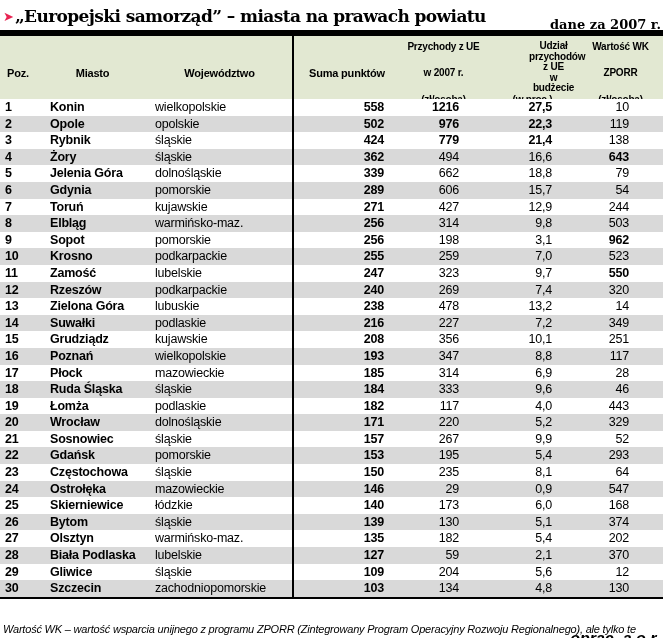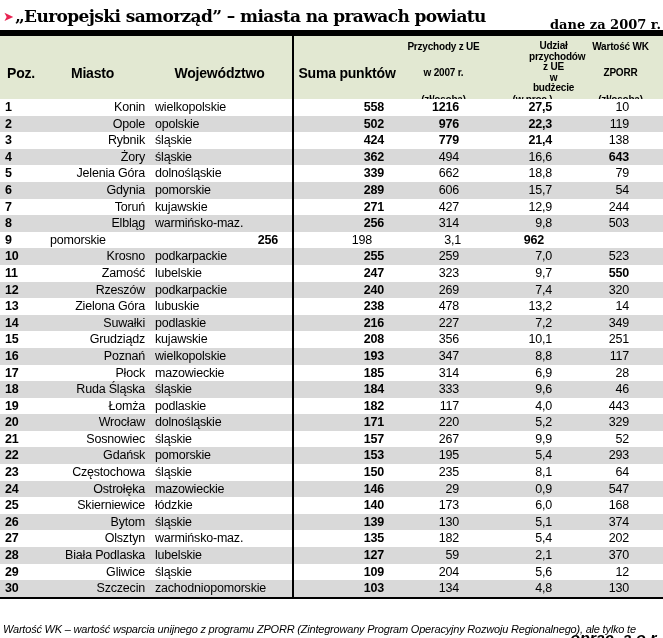--- a/index.html
+++ b/index.html
@@ -15,34 +15,34 @@
     letter-spacing:-0.6px; white-space:nowrap; margin-top:1px; }
   .date-label { margin-left:auto; margin-right:2px; margin-top:18px;
     font-family:"DejaVu Serif", serif; font-weight:bold; font-size:13px; white-space:nowrap; }
   
   .black-bar { position:absolute; top:30px; left:0; width:663px; height:6px; background:#000; }
   
   .thead { position:absolute; top:36px; left:0; width:663px; height:63px;
     background:#e2e8d2; display:grid;
     grid-template-columns:40px 105px 149px 106px 87px 91px 85px;
     font-weight:bold; }
-  .th { font-size:14px; letter-spacing:-0.2px; }
+  .th { font-size:11px; letter-spacing:-0.2px; }
   .th.center { align-self:center; text-align:center; }
   .h-poz { align-self:center; padding-left:7px; }
   .th.stack { display:flex; flex-direction:column; justify-content:space-between;
     text-align:center; padding:5px 0 5px; font-size:10px; line-height:11px; }
   .tight { display:flex; flex-direction:column; line-height:10.5px;margin-left:42px; }
   
   .tbody { position:absolute; top:99px; left:0; width:663px; }
   .row { display:grid; grid-template-columns:40px 105px 149px 106px 87px 91px 85px;
     height:16.6px; line-height:16.6px; font-size:12.5px; letter-spacing:-0.2px; }
   .row.even { background:#d9d9d9; }
   .row.odd  { background:#ffffff; }
   .c-poz    { padding-left:5px;  font-weight:bold; }
-  .c-city   { padding-left:10px; font-weight:normal; white-space:nowrap;text-align:right; }
+  .c-city   { padding-left:10px; font-weight:bold; white-space:nowrap; }
   .c-voi    { padding-left:10px; white-space:nowrap; }
   .c-points { text-align:right; padding-right:16px; font-weight:bold; }
   .c-income { text-align:right; padding-right:28px; }
   .c-share  { text-align:right; padding-right:26px; }
   .c-wk     { text-align:right; padding-right:34px; }
   .hl { font-weight:bold; }
   
   .vline { position:absolute; top:36px; left:292px; width:2px; height:561px; background:#000; }
   .bottom-line { position:absolute; top:597px; left:0; width:663px; height:2px; background:#000; }
   
@@ -165,20 +165,21 @@
       <div class="c-city">Elbląg</div>
       <div class="c-voi">warmińsko-maz.</div>
       <div class="c-points">256</div>
       <div class="c-income">314</div>
       <div class="c-share">9,8</div>
       <div class="c-wk">503</div>
     </div>
 
     <div class="row odd">
       <div class="c-poz">9</div>
+      <div class="c-city">Sopot</div>
       <div class="c-voi">pomorskie</div>
       <div class="c-points">256</div>
       <div class="c-income">198</div>
       <div class="c-share">3,1</div>
       <div class="c-wk hl">962</div>
     </div>
 
     <div class="row even">
       <div class="c-poz">10</div>
       <div class="c-city">Krosno</div>

